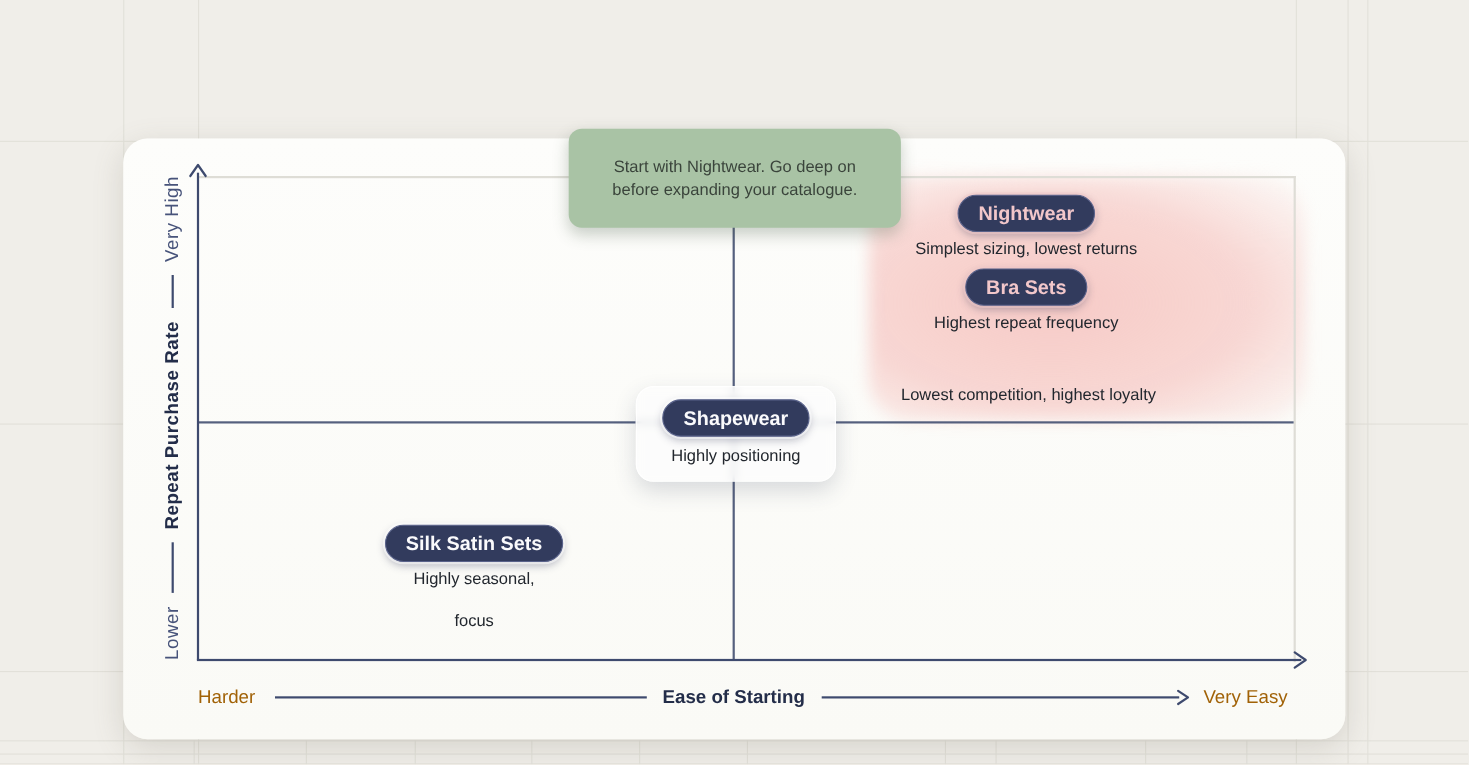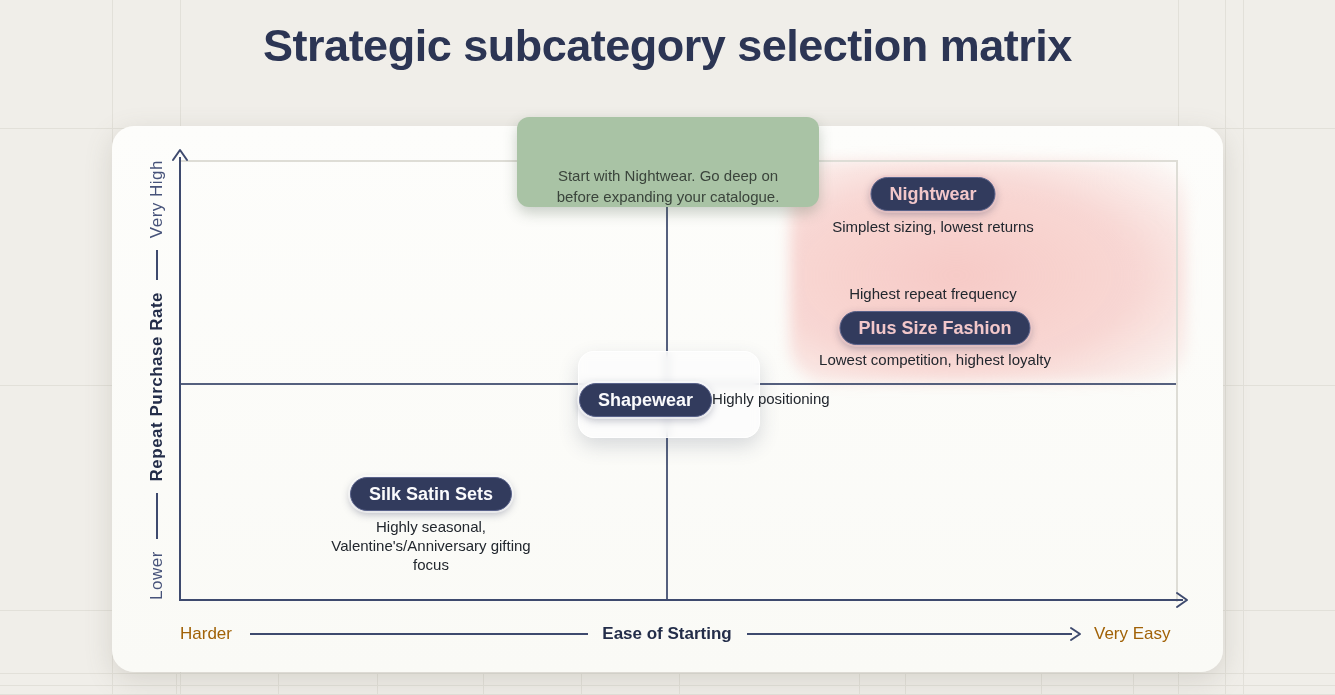--- a/index.html
+++ b/index.html
@@ -24,38 +24,38 @@
   .axis-line{position:absolute;background:#3e4a6e;}
   #y-axis-line{left:179px;top:157px;width:2px;height:443px;}
   #x-axis-line{left:179px;top:599px;width:1004px;height:2px;}
   #mid-vertical{left:666px;top:160px;width:2px;height:440px;background:#46527360;background:#465273;opacity:.92;}
   #mid-horizontal{left:180px;top:383px;width:996px;height:2px;background:#465273;opacity:.92;}
   .arrow-svg{position:absolute;overflow:visible;}
 
   
   #annotation{position:absolute;left:517px;top:117px;width:302px;height:90px;border-radius:12px;
               background:#a9c3a5;box-shadow:0 6px 14px rgba(70,90,70,.28);
-              display:flex;flex-direction:column;justify-content:flex-end;align-items:center;
+              display:flex;flex-direction:column;justify-content:center;align-items:center;
               color:#3a443b;font-size:15px;line-height:21px;text-align:center;}
 
   
   .pill{position:absolute;transform:translateX(-50%);white-space:nowrap;
         background:#323b5d;border:1.5px solid #59628a;border-radius:22px;
         padding:6px 18px;font-size:18px;font-weight:bold;line-height:20px;
         box-shadow:0 3px 8px rgba(40,45,80,.35);}
   .pill.pink-text{color:#f2c7ca;box-shadow:0 0 0 2px rgba(243,203,203,.55),0 3px 8px rgba(40,45,80,.35);}
   .pill.white-text{color:#fafafc;box-shadow:0 0 0 2px rgba(255,255,255,.55),0 3px 8px rgba(40,45,80,.35);}
   .caption{position:absolute;transform:translateX(-50%);white-space:nowrap;
            color:#22272e;font-size:15px;line-height:19px;text-align:center;}
 
   
   #center-card{position:absolute;left:578px;top:351px;width:180px;height:85px;border-radius:16px;
                background:rgba(252,252,253,.78);border:1px solid rgba(255,255,255,.7);
                box-shadow:0 8px 20px rgba(50,60,90,.18);backdrop-filter:blur(4px);
-               display:flex;flex-direction:row;align-items:center;}
+               display:flex;flex-direction:column;align-items:center;}
   #center-card .pill{position:static;transform:none;margin-top:11px;}
   #center-card .caption{position:static;transform:none;margin-top:8px;}
 
   
   #title{position:absolute;left:0;top:20px;width:1335px;text-align:center;
          color:#2c3554;font-size:45px;font-weight:800;letter-spacing:-.5px;}
   .axis-end-label{position:absolute;color:#a16207;font-size:17px;line-height:20px;}
   .axis-main-label{position:absolute;color:#232d49;font-size:17px;font-weight:bold;line-height:20px;}
   .axis-dash{height:2px;background:#3e4a6e;position:absolute;top:633px;}
   #y-axis-label{position:absolute;left:-63px;top:369px;width:440px;height:22px;
@@ -85,21 +85,20 @@
   <div class="grid-seg" style="left:278px;top:673px;width:1px;height:22px"></div>
   <div class="grid-seg" style="left:377px;top:673px;width:1px;height:22px"></div>
   <div class="grid-seg" style="left:483px;top:673px;width:1px;height:22px"></div>
   <div class="grid-seg" style="left:581px;top:673px;width:1px;height:22px"></div>
   <div class="grid-seg" style="left:679px;top:673px;width:1px;height:22px"></div>
   <div class="grid-seg" style="left:859px;top:673px;width:1px;height:22px"></div>
   <div class="grid-seg" style="left:905px;top:673px;width:1px;height:22px"></div>
   <div class="grid-seg" style="left:1041px;top:673px;width:1px;height:22px"></div>
   <div class="grid-seg" style="left:1133px;top:673px;width:1px;height:22px"></div>
 
-  <div id="title">Strategic subcategory selection matrix</div>
 
   <div id="card"></div>
 
   <div id="pink-region"></div>
 
   <div id="plot-border"></div>
   <div id="mid-vertical" class="axis-line"></div>
   <div id="mid-horizontal" class="axis-line"></div>
   <div id="y-axis-line" class="axis-line"></div>
   <div id="x-axis-line" class="axis-line"></div>
@@ -110,32 +109,31 @@
     <polyline points="1,1 11,8 1,15" fill="none" stroke="#3e4a6e" stroke-width="2" stroke-linecap="round" stroke-linejoin="round"></polyline>
   </svg>
 
   <div id="annotation">
     <div>Start with Nightwear. Go deep on</div>
     <div>before expanding your catalogue.</div>
   </div>
 
   <div class="pill pink-text" style="left:933px;top:177px">Nightwear</div>
   <div class="caption" style="left:933px;top:217px">Simplest sizing, lowest returns</div>
+  <div class="pill pink-text" style="left:933px;top:244px">Bra Sets</div>
   <div class="caption" style="left:933px;top:284px">Highest repeat frequency</div>
-  <div class="pill pink-text" style="left:935px;top:311px">Plus Size Fashion</div>
   <div class="caption" style="left:935px;top:350px">Lowest competition, highest loyalty</div>
 
   <div id="center-card">
     <div class="pill white-text">Shapewear</div>
     <div class="caption">Highly positioning</div>
   </div>
 
   <div class="pill white-text" style="left:431px;top:477px">Silk Satin Sets</div>
   <div class="caption" style="left:431px;top:517px">Highly seasonal,</div>
-  <div class="caption" style="left:431px;top:536px">Valentine's/Anniversary gifting</div>
   <div class="caption" style="left:431px;top:555px">focus</div>
 
   <div class="axis-end-label" style="left:180px;top:624px">Harder</div>
   <div class="axis-dash" style="left:250px;width:338px"></div>
   <div class="axis-main-label" style="left:667px;top:624px;transform:translateX(-50%)">Ease of Starting</div>
   <div class="axis-dash" style="left:747px;width:325px"></div>
   <svg class="arrow-svg" style="left:1070px;top:627px" width="11" height="14">
     <polyline points="1,1 10,7 1,13" fill="none" stroke="#3e4a6e" stroke-width="2" stroke-linecap="round" stroke-linejoin="round"></polyline>
   </svg>
   <div class="axis-end-label" style="left:1094px;top:624px">Very Easy</div>

